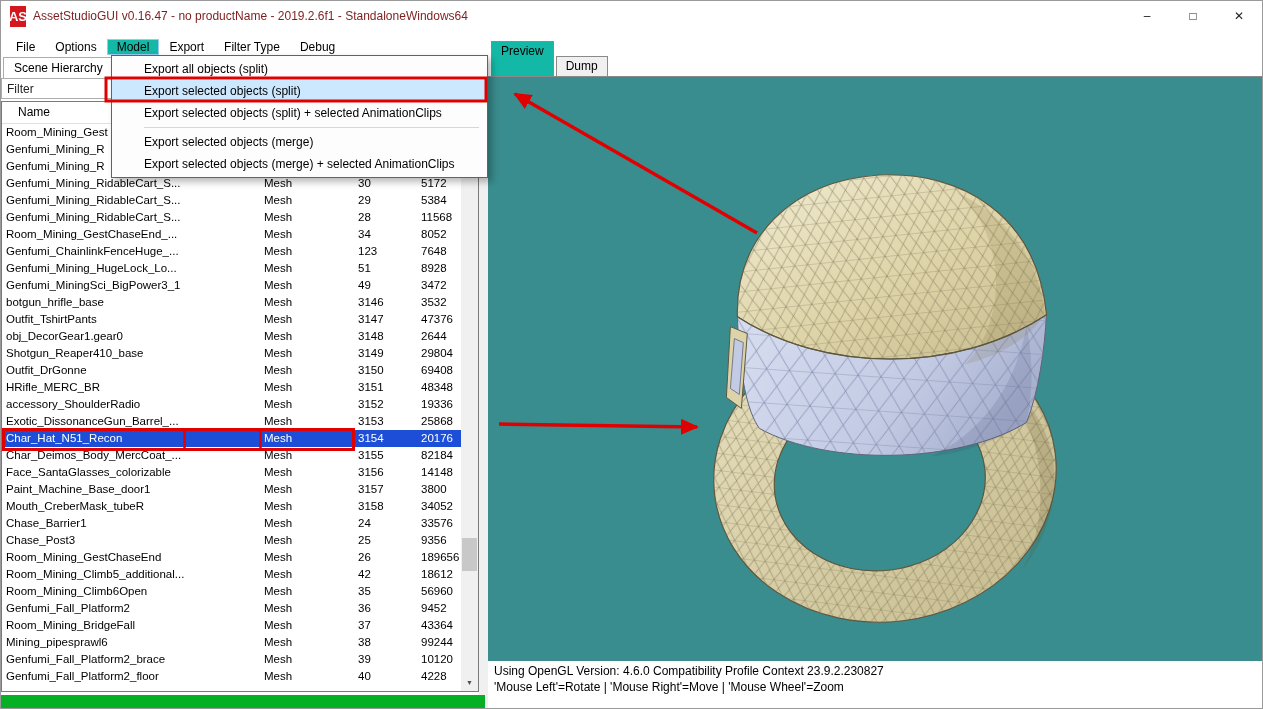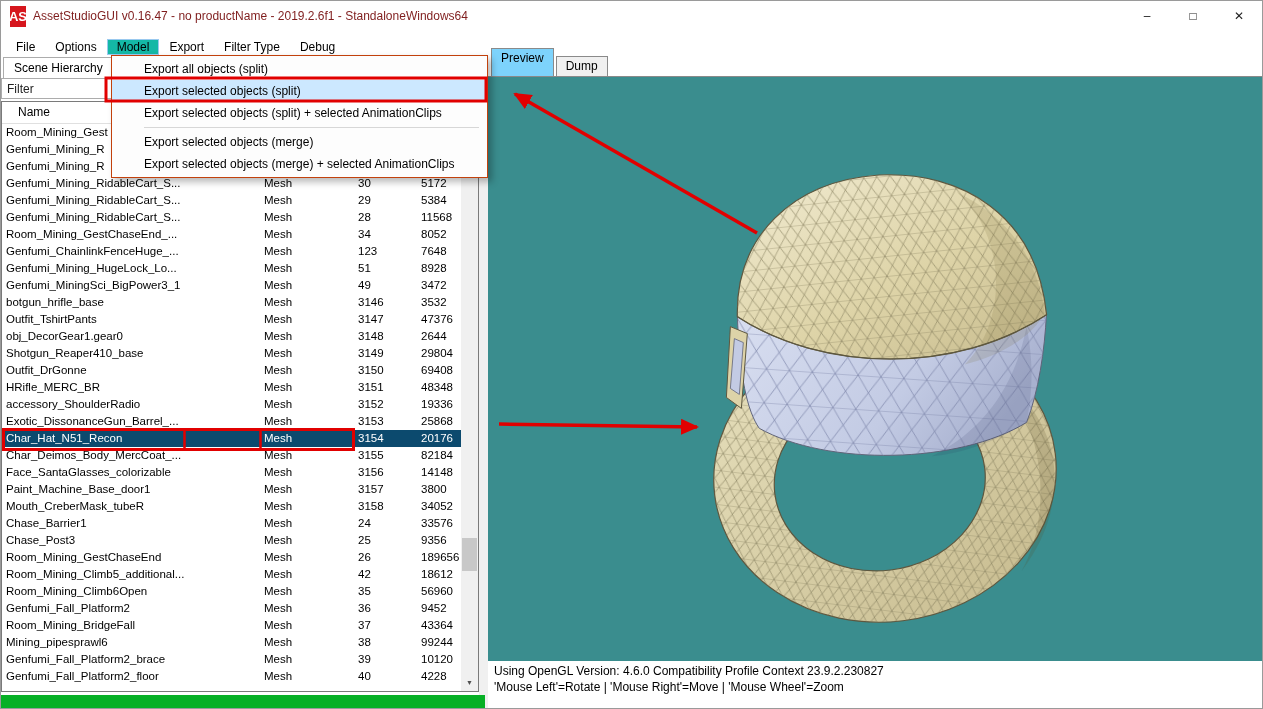--- a/index.html
+++ b/index.html
@@ -30,42 +30,42 @@
   
   .left-panel { position:absolute; left:0; top:54px; width:488px; height:655px; background:#fff; }
   .lp-tab { position:absolute; left:2px; top:2px; height:21px; padding:3px 10px; font-size:12px; background:#fff;
             border:1px solid #acacac; border-bottom:none; }
   .filter-input { position:absolute; left:0; top:23px; width:478px; height:21px; border:1px solid #acacac;
                   font-size:12px; padding:2px 5px; color:#222; background:#fff; font-family:"Liberation Sans",sans-serif; }
   .asset-list { position:absolute; left:0; top:46px; width:478px; height:591px; border:1px solid #7a7a7a; background:#fff; overflow:hidden; }
   .lheader { display:flex; height:22px; line-height:21px; font-size:12px; color:#000; border-bottom:1px solid #e0e0e0; background:#fff; }
   .hcell { border-right:7px solid #a3a3a3; padding:0 16px; overflow:hidden; white-space:nowrap; flex:none; }
   .lrow { display:flex; height:17px; line-height:17px; font-size:11.5px; color:#000; }
-  .lrow.sel { background:#0c4a6e; color:#fff; }
+  .lrow.sel { background:#1d4ed8; color:#fff; }
   .cell { overflow:hidden; white-space:nowrap; flex:none; padding:0 4px; }
   .col-0 { width:182px; } .col-1 { width:76px; } .col-2 { width:94px; } .col-3 { width:63px; } .col-4 { width:46px; }
 
   
   .vscroll { position:absolute; top:22px; right:0; bottom:0; width:17px; background:#f0f0f0; }
   .sb-arrow { position:absolute; left:0; width:17px; height:17px; display:flex; align-items:center; justify-content:center;
               font-size:7px; color:#505050; background:#f0f0f0; }
   .sb-up { top:0; } .sb-down { bottom:0; }
   .sb-thumb { position:absolute; left:1px; width:15px; top:414px; height:33px; background:#c8c8c8; }
 
   
   .progressbar { position:absolute; left:0; top:694px; width:484px; height:14px; background:#06b025; }
 
   
   .splitter { position:absolute; left:478px; top:54px; width:9px; height:655px; background:#f0f0f0; }
 
   
   .right-panel { position:absolute; left:487px; top:54px; right:0; bottom:0; background:#fff; }
   .rp-tabstrip { position:absolute; left:0; top:0; right:0; height:21px; display:flex; align-items:flex-end; padding-left:3px; }
   .rtab { font-size:12px; padding:2px 9px 3px 9px; border:1px solid #8a8a8a; border-bottom:none; background:#f0f0f0; margin-right:2px; }
-  .rtab.active { background:#7dd3fc; padding-bottom:11px; }
+  .rtab.active { background:#14b8a6; padding-bottom:18px; }
   .viewport { position:absolute; left:0; top:21px; right:0; height:585px; background:#3a8d8e; border-top:1px solid #8a8a8a; }
   .viewport svg { display:block; width:100%; height:100%; }
   .status-area { position:absolute; left:0; top:606px; right:0; bottom:0; background:#fff; padding:3px 6px; }
   .status-line { font-size:12px; color:#000; line-height:15.5px; white-space:nowrap; }
 
   
   .overlay { position:absolute; left:0; top:0; width:1263px; height:709px; z-index:100; pointer-events:none; }
 </style>
 </head>
 <body>

